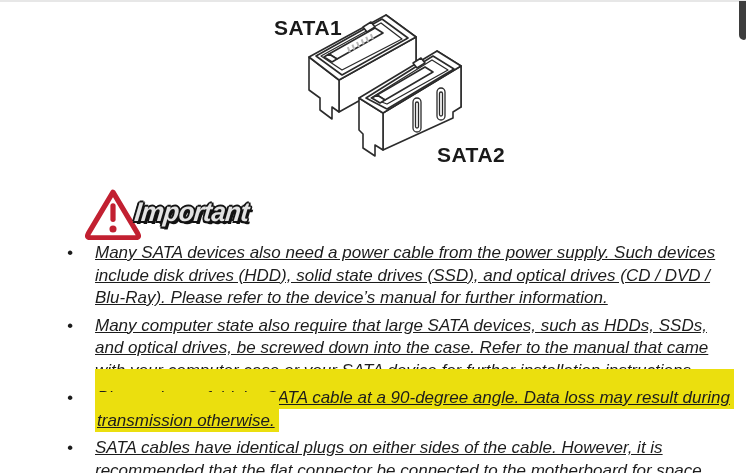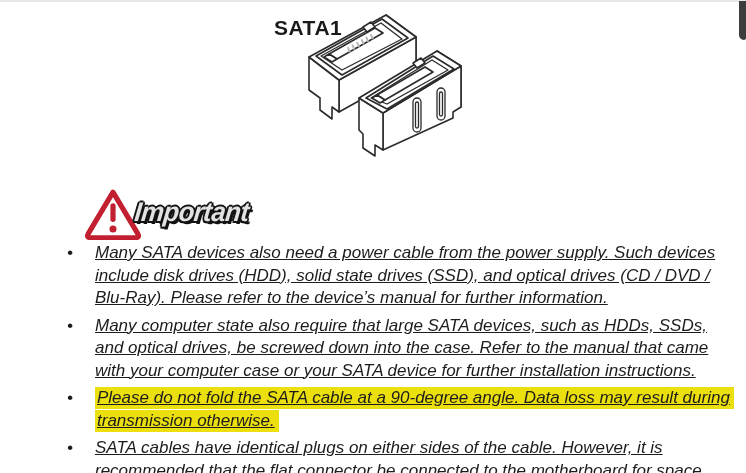--- a/index.html
+++ b/index.html
@@ -41,21 +41,21 @@
   .bullets {
     position:absolute; left:62px; top:242px; width:668px;
     margin:0; padding:0; list-style:none;
     font-style:italic; font-size:17px; line-height:22.5px;
   }
   .bullets li { display:flex; margin:0 0 5px 0; }
   .bullets .marker { width:28px; flex:0 0 28px; text-align:left; padding-left:5px; }
   .bullets .btext { flex:1;text-decoration:underline; }
   .hl {
     background:#ebdf0e;
-    padding:1px 4px 2px 2px;
+    padding:19px 4px 2px 2px;
     -webkit-box-decoration-break:clone; box-decoration-break:clone;
   }
   svg .ln { fill:#ffffff; stroke:#2b2b2b; stroke-width:1.6; stroke-linejoin:round; }
   svg .ln2 { fill:none; stroke:#2b2b2b; stroke-width:1.3; stroke-linejoin:round; }
   svg .hatch { stroke:#b8b8b8; stroke-width:2; }
 </style>
 </head>
 <body>
 
 <div class="page">
@@ -98,20 +98,21 @@
       <g>
         <rect class="ln2" x="120" y="90" width="8" height="34" rx="4"></rect>
         <rect class="ln2" x="122.5" y="94" width="3" height="26" rx="1.5"></rect>
         <rect class="ln2" x="144" y="80" width="8" height="32" rx="4"></rect>
         <rect class="ln2" x="146.5" y="84" width="3" height="24" rx="1.5"></rect>
       </g>
     </g>
   </svg>
 
   <div class="diag-label lbl-sata1">SATA1</div>
+  <div class="diag-label lbl-sata2">SATA2</div>
 
   <svg class="warn-icon" viewBox="0 0 60 54">
     <path d="M30,3 L56.5,47.5 Q59,52 53.5,52 L6.5,52 Q1,52 3.5,47.5 Z" fill="#ffffff" stroke="#c22031" stroke-width="5.5" stroke-linejoin="round"></path>
     <rect x="27.2" y="15" width="5.6" height="20" rx="2.8" fill="#c22031"></rect>
     <circle cx="30" cy="42.5" r="3.8" fill="#c22031"></circle>
   </svg>
 
   <div class="notice-title">Important</div>
 
   <ul class="bullets">

